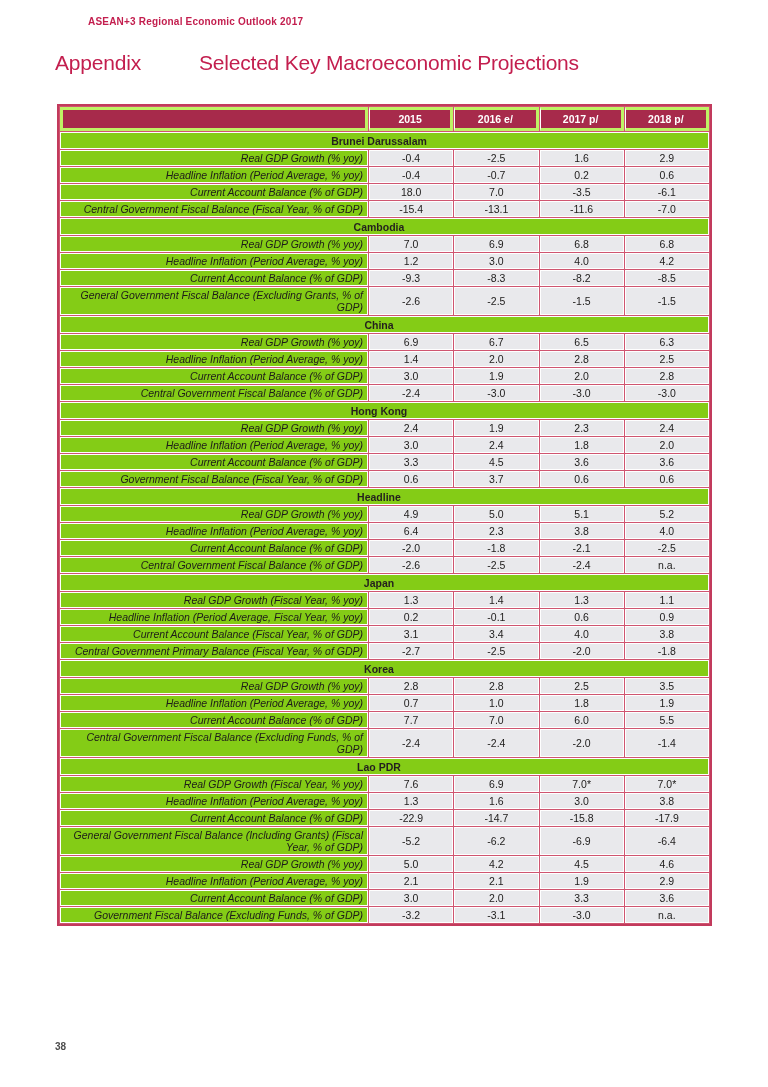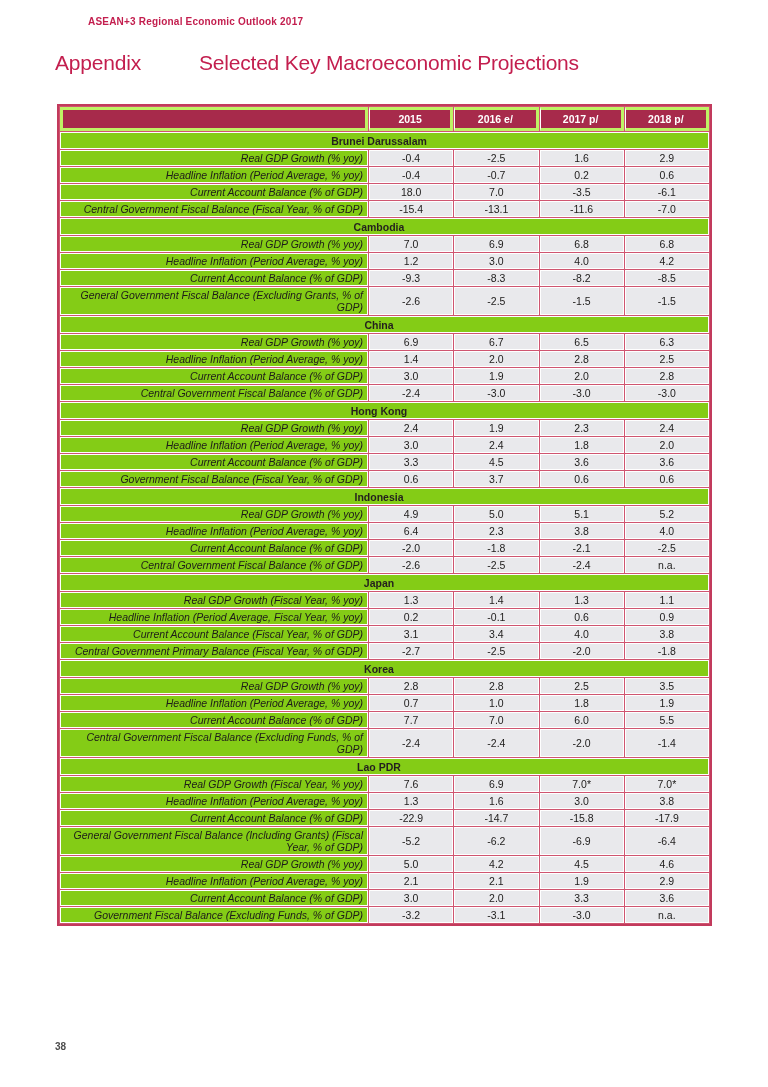--- a/index.html
+++ b/index.html
@@ -208,21 +208,21 @@
         <td class="num">3.6</td>
       </tr>
       <tr>
         <td class="label">Government Fiscal Balance (Fiscal Year, % of GDP)</td>
         <td class="num">0.6</td>
         <td class="num">3.7</td>
         <td class="num">0.6</td>
         <td class="num">0.6</td>
       </tr>
       <tr class="country-row">
-        <td colspan="5">Indonesia</td>
+        <td colspan="5">Headline</td>
       </tr>
       <tr>
         <td class="label">Real GDP Growth (% yoy)</td>
         <td class="num">4.9</td>
         <td class="num">5.0</td>
         <td class="num">5.1</td>
         <td class="num">5.2</td>
       </tr>
       <tr>
         <td class="label">Headline Inflation (Period Average, % yoy)</td>

